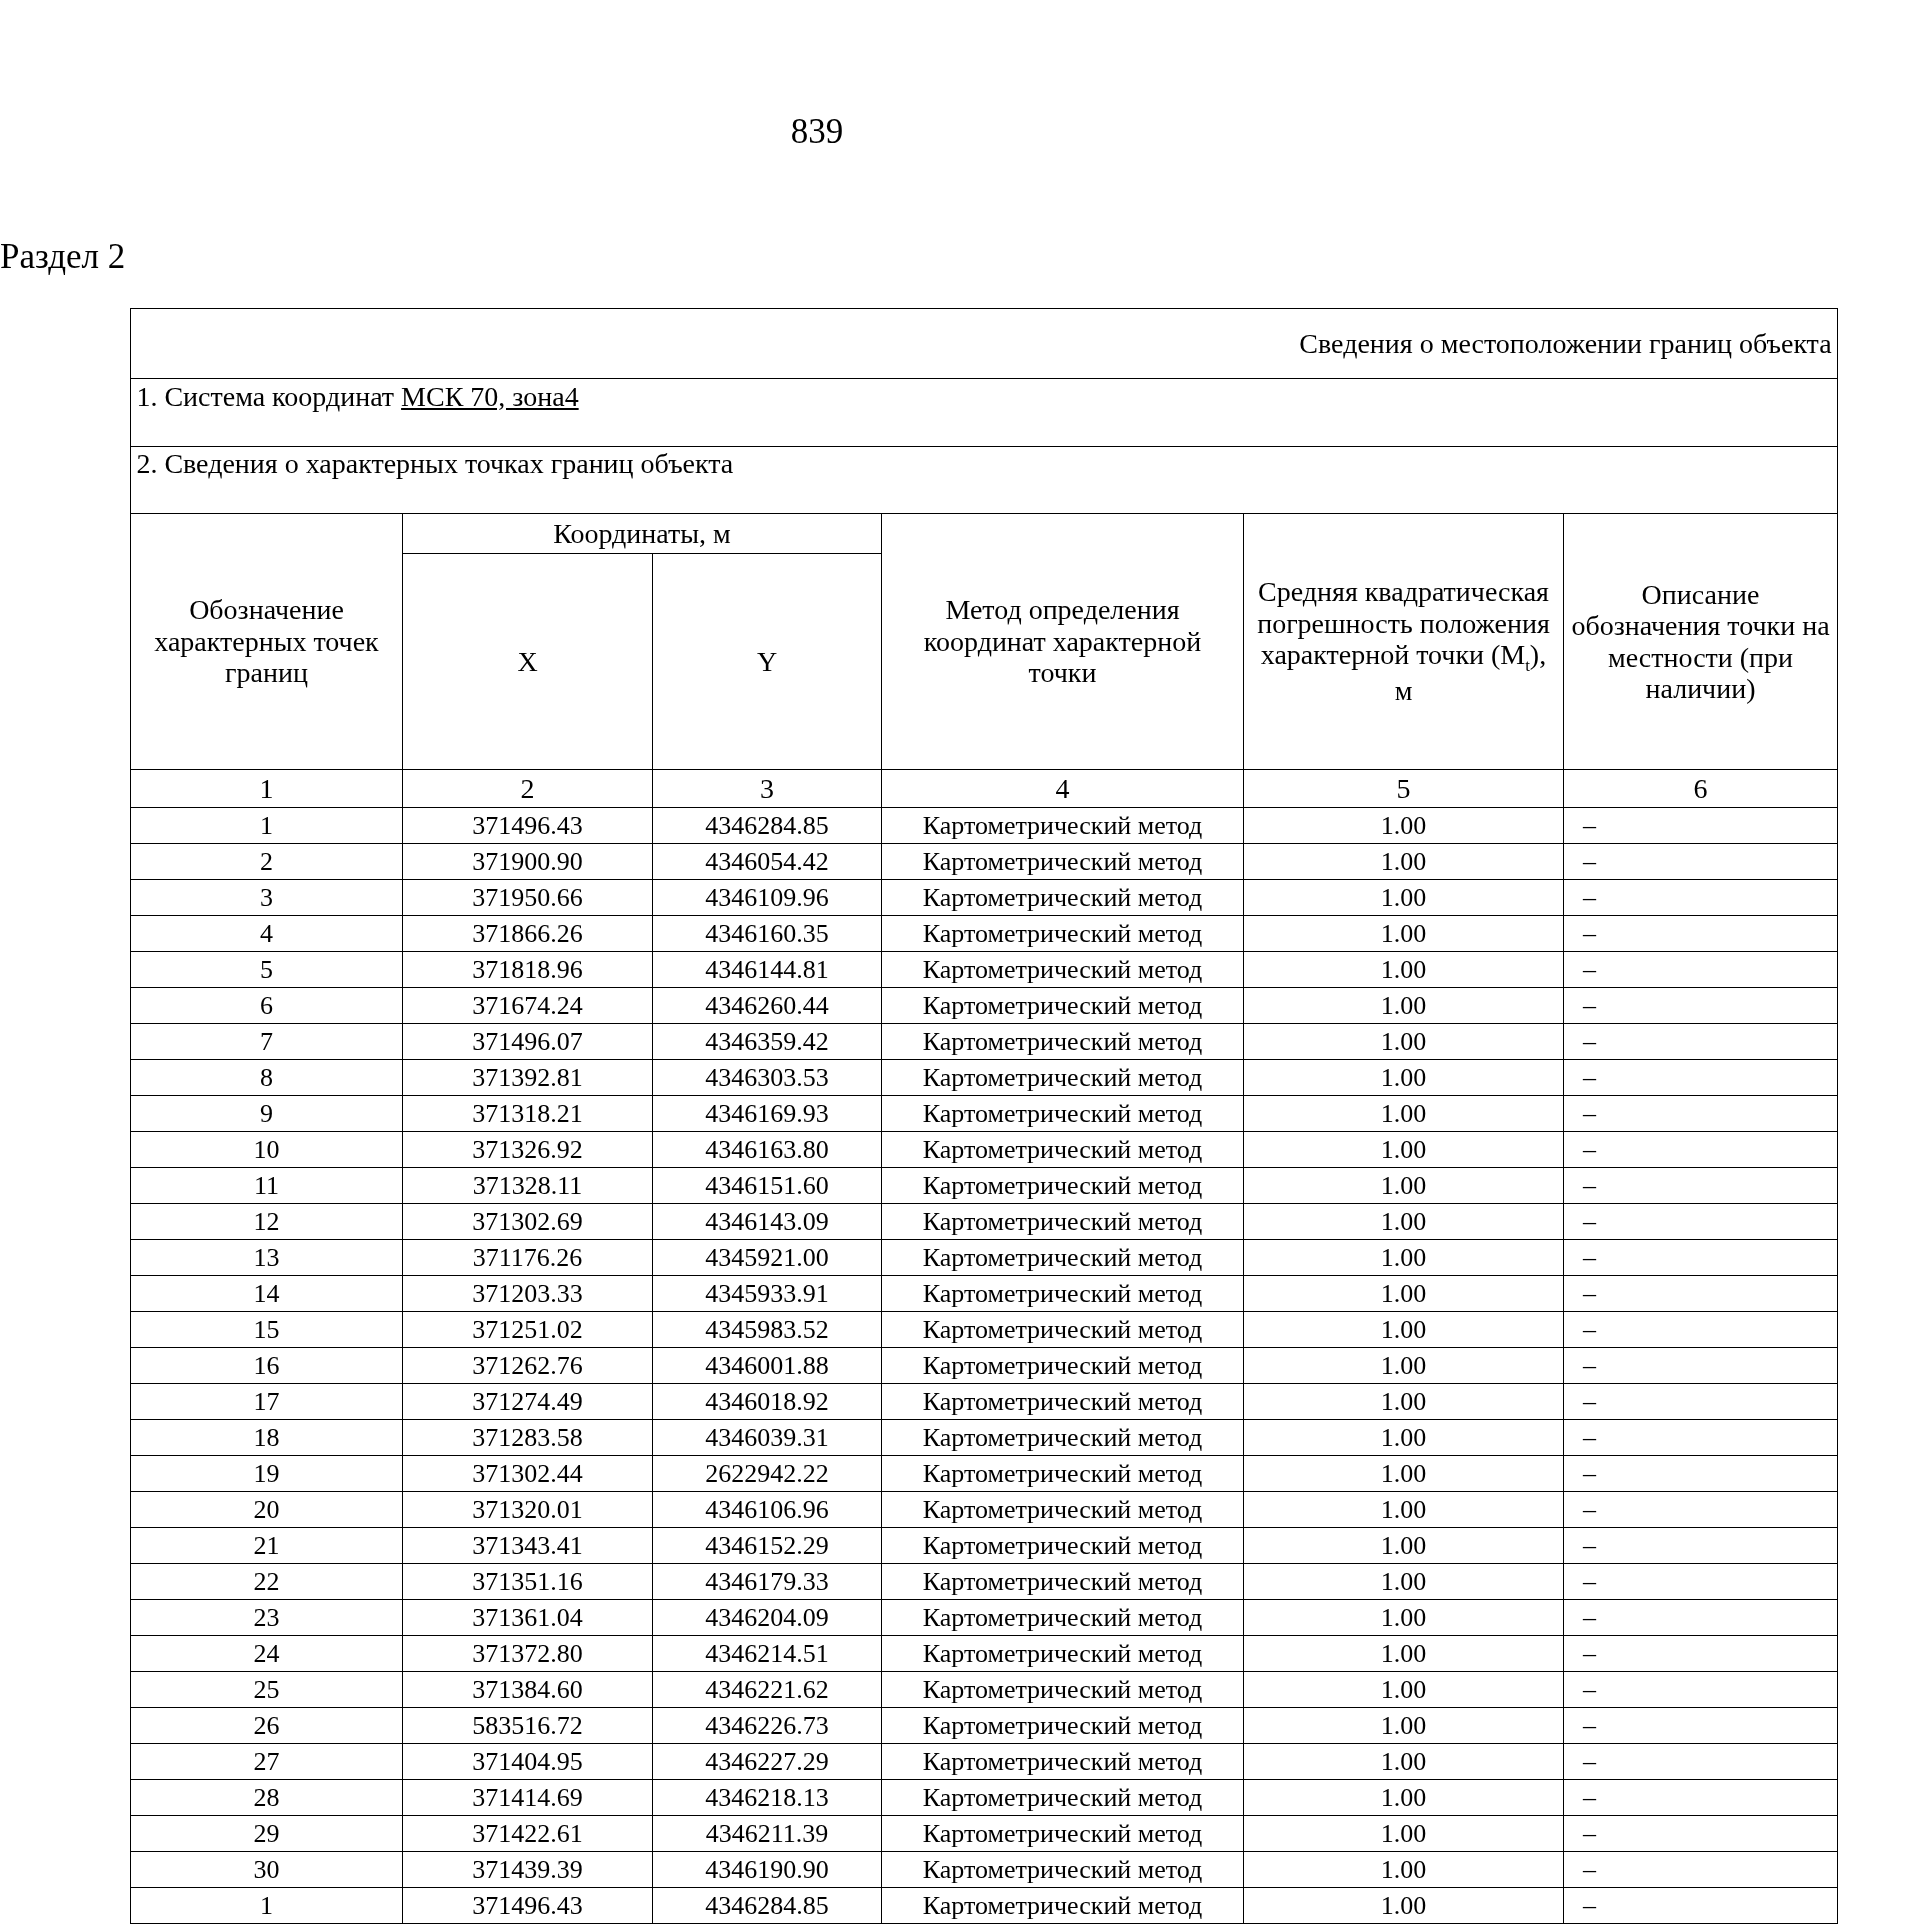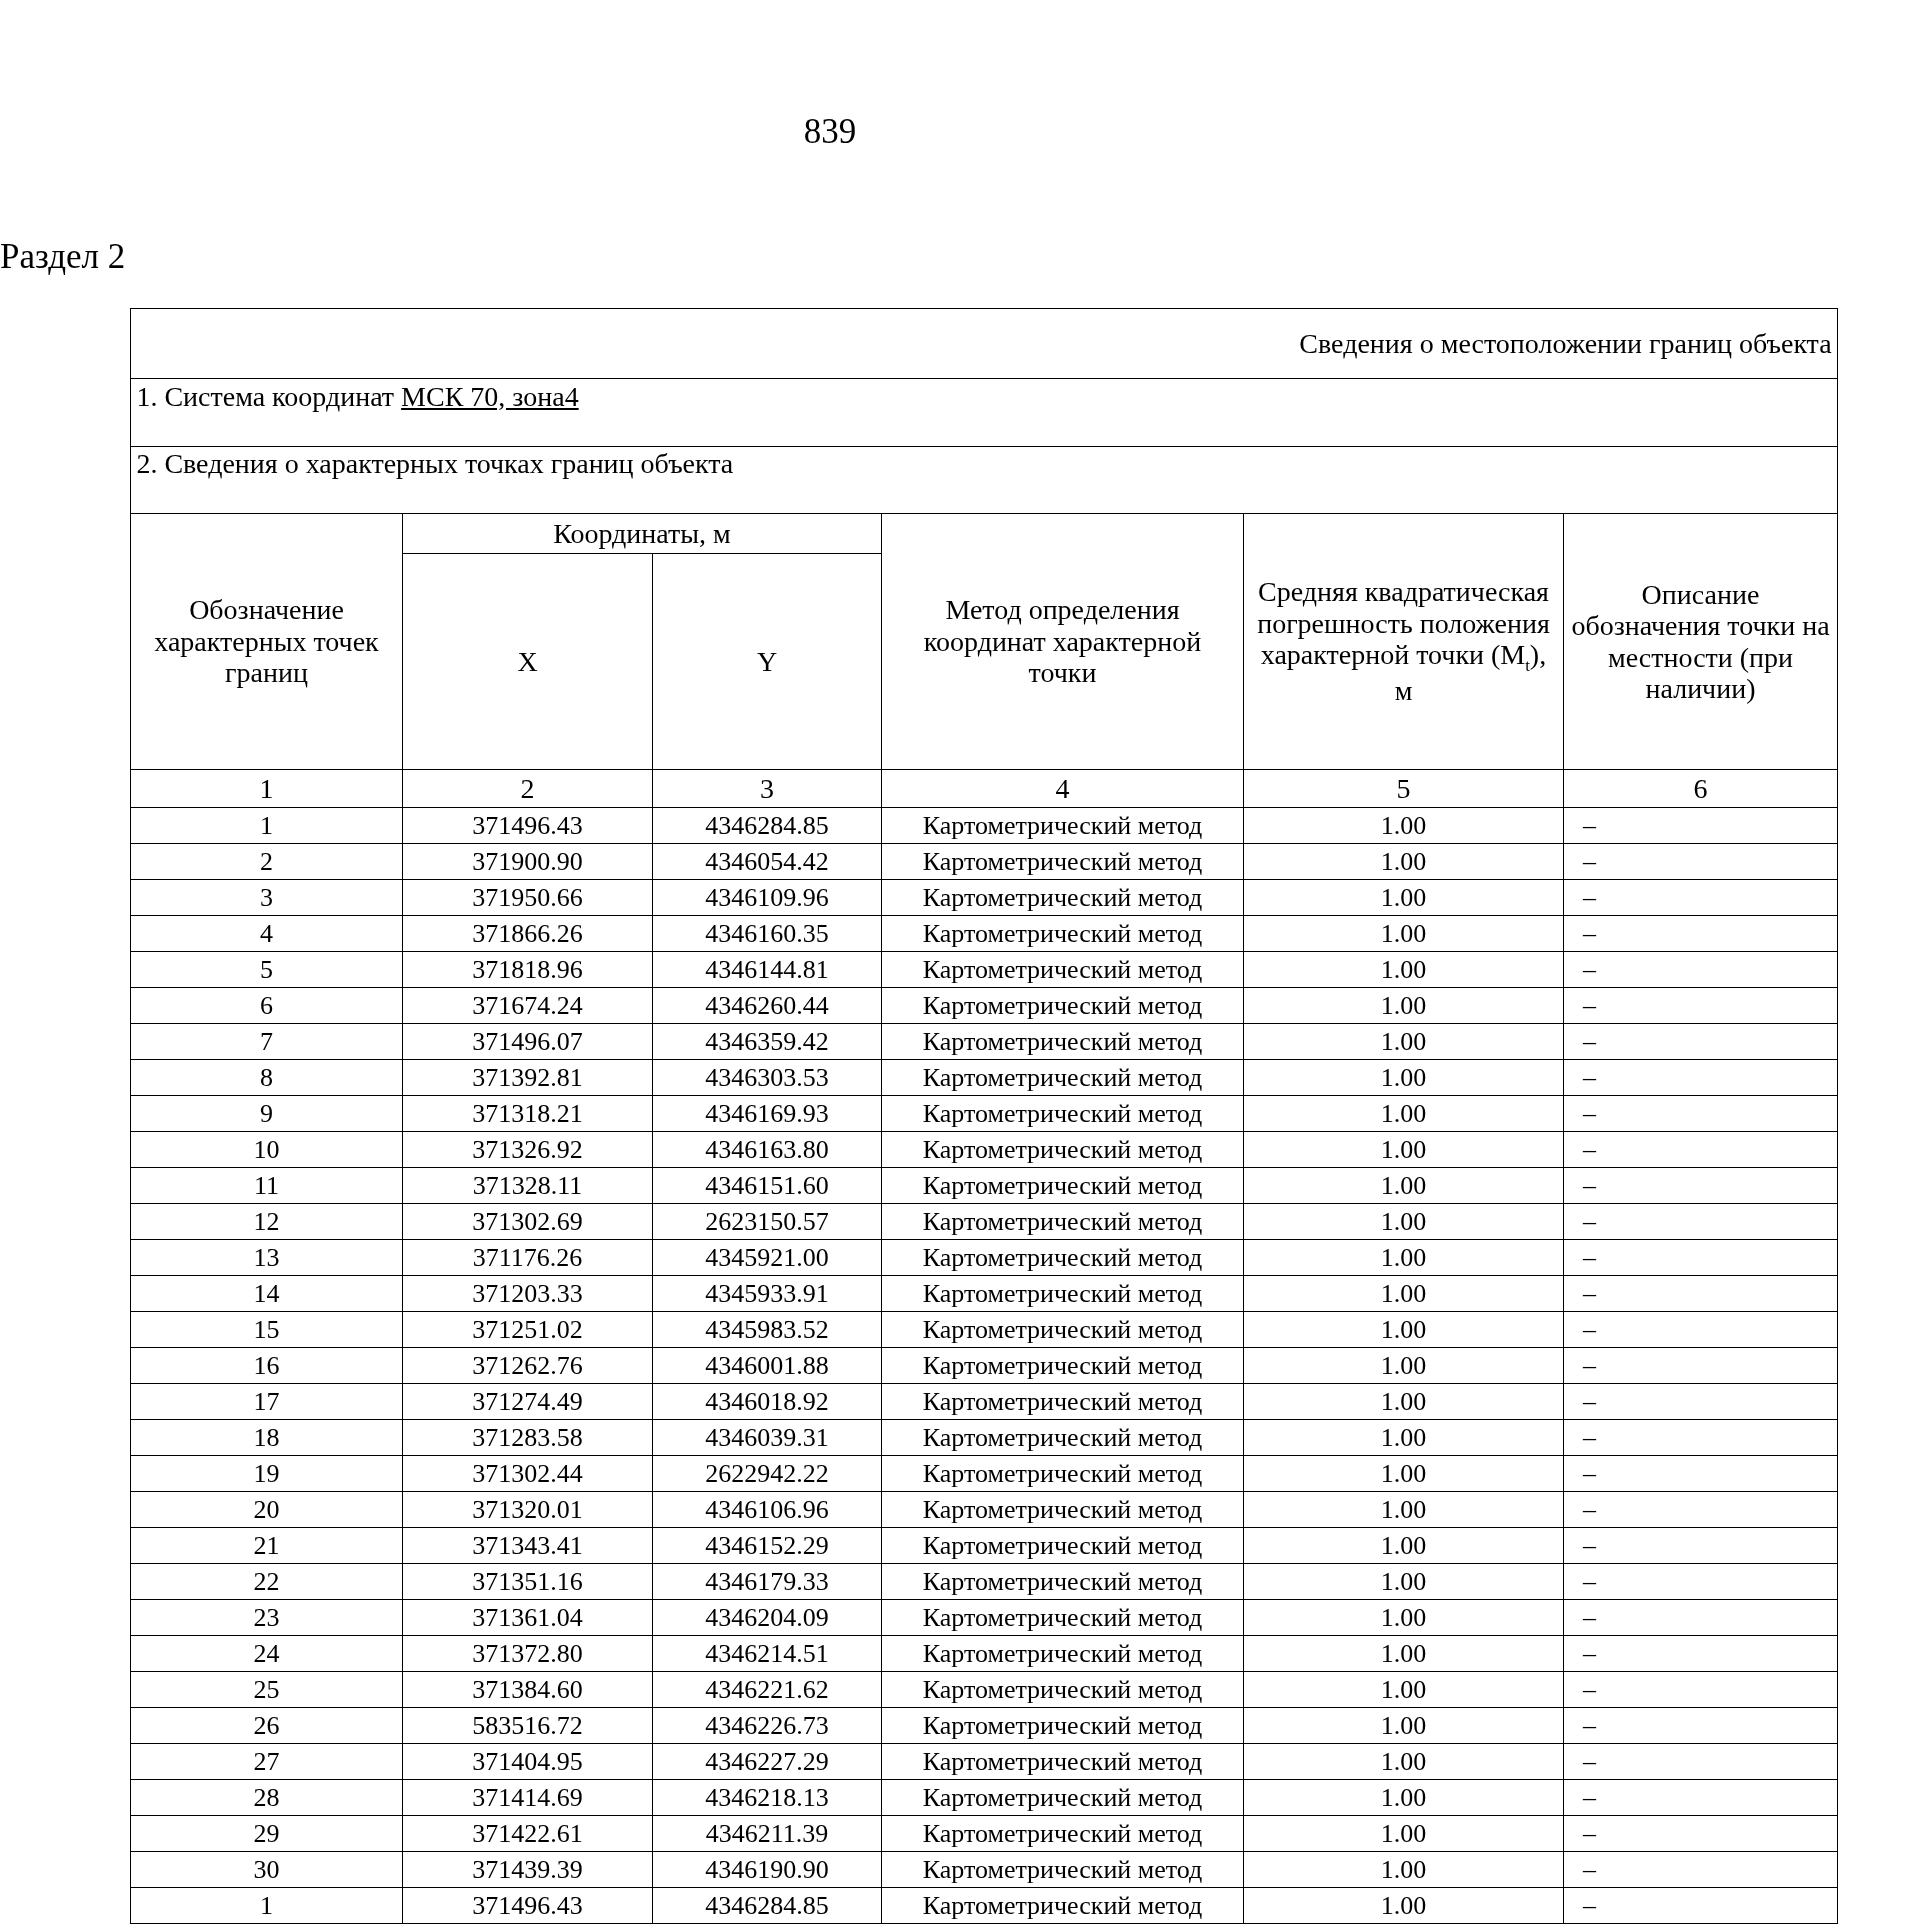--- a/index.html
+++ b/index.html
@@ -1,17 +1,17 @@
 <!DOCTYPE html>
 <html style="font-size:6.2px"><head>
 <meta charset="utf-8">
 <style>
   html, body { margin: 0; padding: 0; background: #ffffff; }
   body { width: 1911px; height: 2703px; position: relative; font-family: "Liberation Serif", serif; color: #000; }
-  .page-number { position: absolute; top: 112px; left: 0; width: 1634px; text-align: center; font-size: 35px; padding-left: 13px; }
+  .page-number { position: absolute; top: 112px; left: 0; width: 1634px; text-align: center; font-size: 35px; }
   .section-title { position: absolute; top: 237px; left: 0; width: 1911px; font-size: 35px; }
   table { position: absolute; left: 130px; top: 308px; width: 1707px; border-collapse: collapse; table-layout: fixed; font-size: 28px; }
   td { border: 1.5px solid #000; padding: 0 5.4px; vertical-align: middle; text-align: center; line-height: 1.12; }
   .full { text-align: left; vertical-align: top; padding-top: 1.5px; }
   .title-row td { height: 69px; text-align: right; vertical-align: middle; }
   .sect-row td { height: 65px; margin-left: 8px; }
   .hdr td { }
   .num-row td { height: 37px; }
   .data-row td { height: 35px; font-size: 26px; }
   .data-row td.desc { text-align: left; padding-left: 19px; }
@@ -146,21 +146,21 @@
         <td>11</td>
         <td>371328.11</td>
         <td>4346151.60</td>
         <td>Картометрический метод</td>
         <td>1.00</td>
         <td class="desc">–</td>
       </tr>
       <tr class="data-row">
         <td>12</td>
         <td>371302.69</td>
-        <td>2623150.57</td>
+        <td>4346143.09</td>
         <td>Картометрический метод</td>
         <td>1.00</td>
         <td class="desc">–</td>
       </tr>
       <tr class="data-row">
         <td>13</td>
         <td>371176.26</td>
         <td>4345921.00</td>
         <td>Картометрический метод</td>
         <td>1.00</td>

